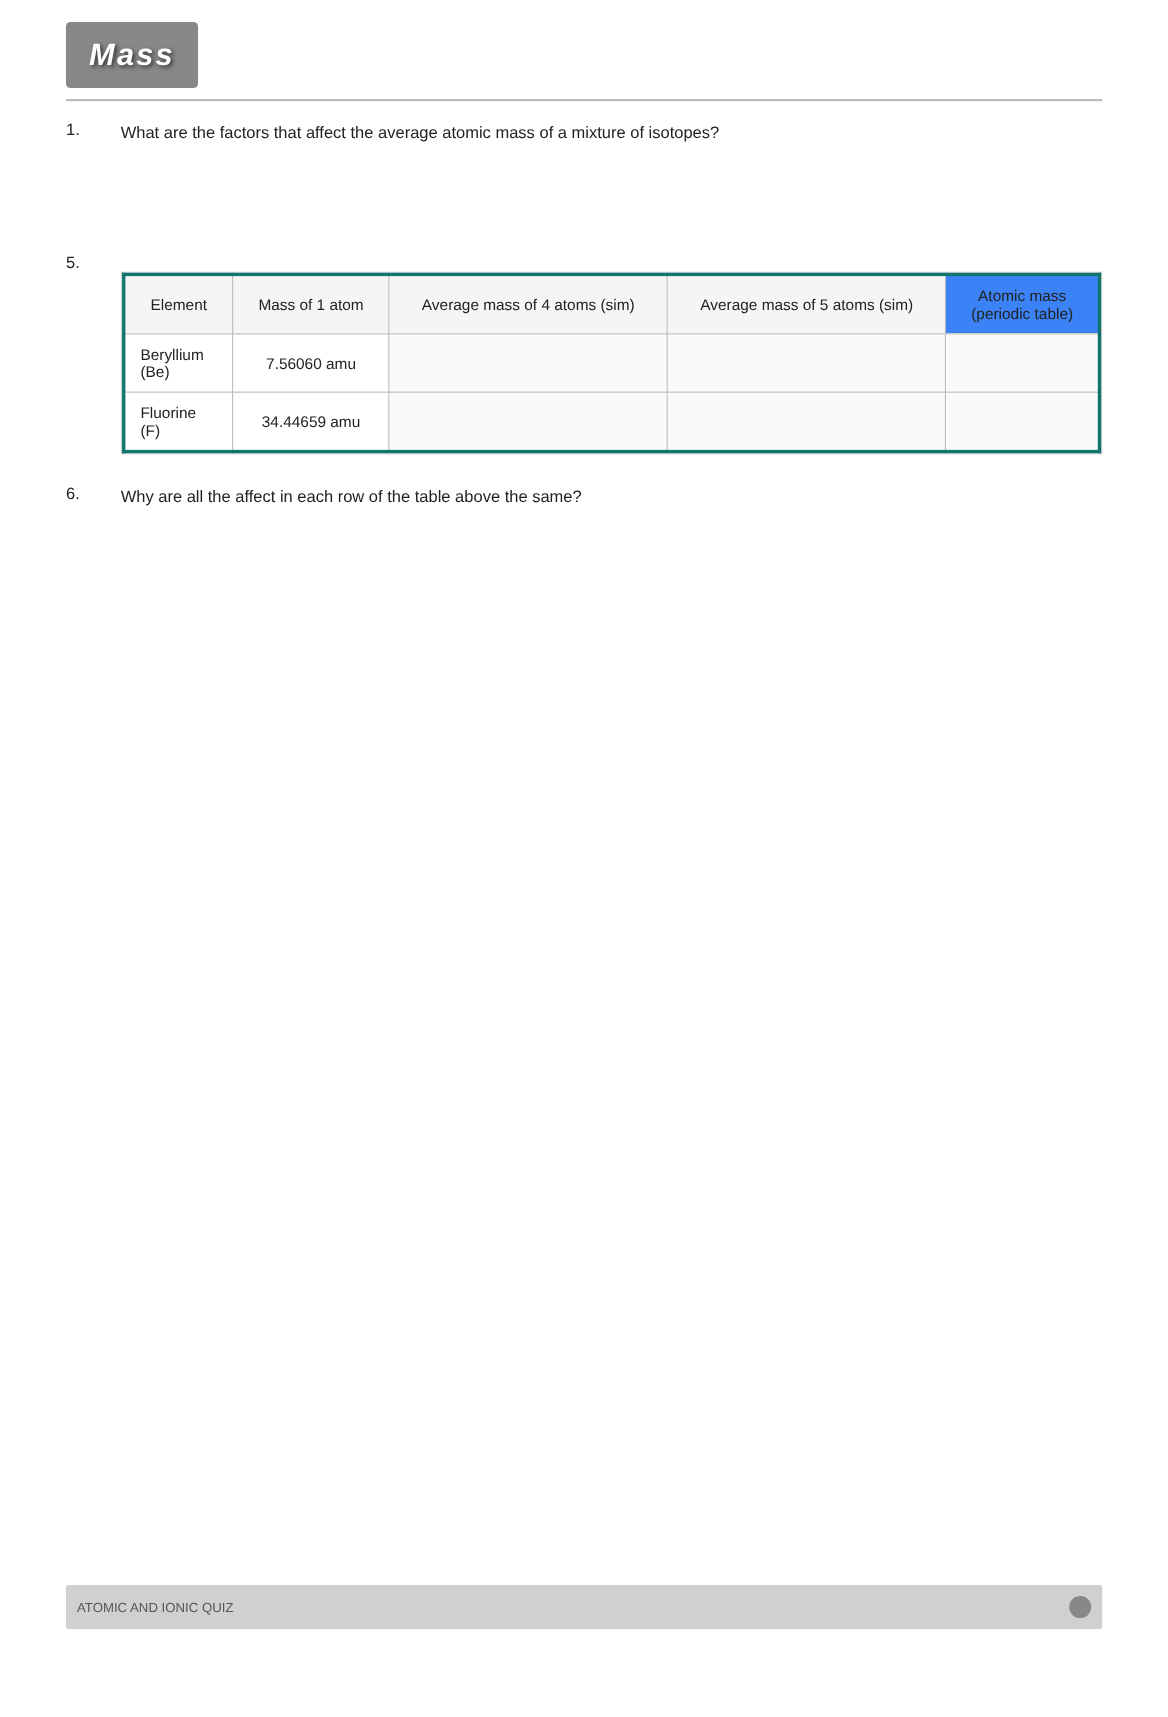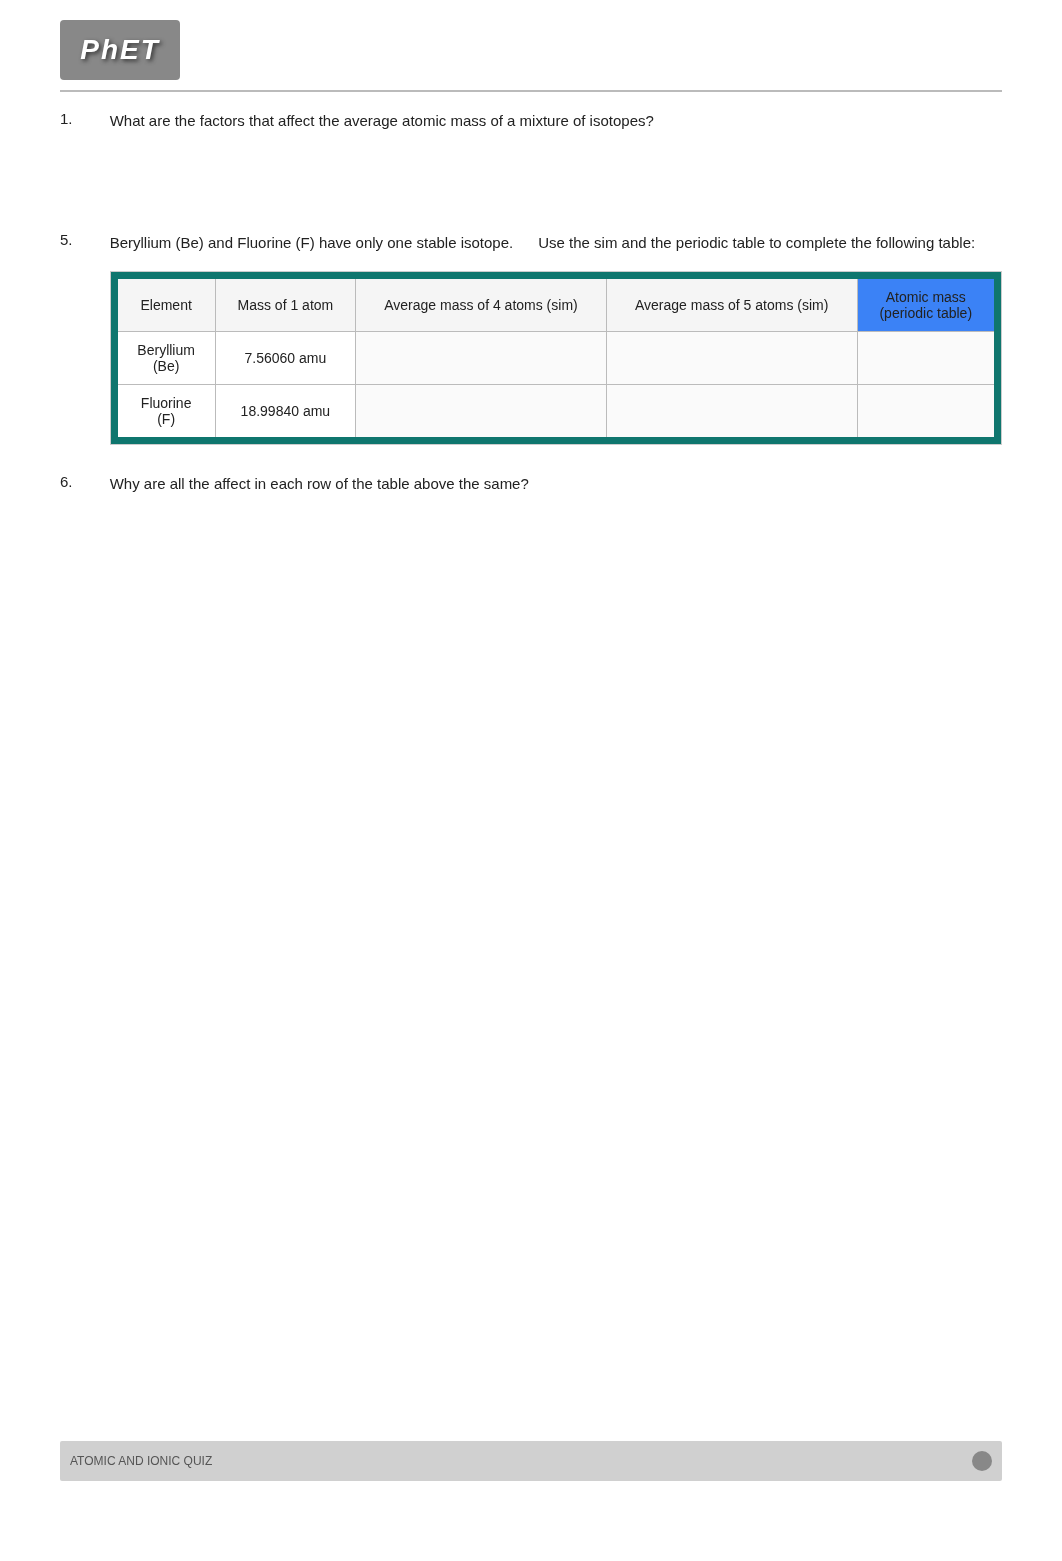--- a/index.html
+++ b/index.html
@@ -78,21 +78,21 @@
     .table-container {
       margin-top: 16px;
       border: 1px solid #ccc;
       border-collapse: collapse;
       width: 100%;
     }
 
     table {
       width: 100%;
       border-collapse: collapse;
-      border: 7px solid #0f766e;
+      border: 3px solid #0f766e;
     }
 
     th, td {
       border: 1px solid #bbb;
       padding: 10px 14px;
       text-align: center;
       vertical-align: middle;
       font-size: 14px;
     }
 
@@ -100,21 +100,21 @@
       background: #f5f5f5;
       font-weight: normal;
     }
 
     .th-atomic-mass {
       background: #3b82f6;
     }
 
     td.element-cell {
       font-size: 14px;
-      text-align: center;
+      text-align: left;
     }
 
     td.mass-cell {
       font-size: 14px;
       text-align: center;
     }
 
     td.empty-cell {
       background: #fafafa;
     }
@@ -151,46 +151,41 @@
 
     .spacer {
       height: 60px;
     }
   </style>
 </head>
 <body>
 
 <div class="header">
   <div class="logo-box">
-    <span class="logo-text">PhET</span>
+    <span class="logo-text">Mass</span>
   </div>
 </div>
 
 <div class="divider-line"></div>
 
 <div class="question-block">
   <div style="display:flex; align-items:flex-start;">
     <span class="q-number">1.</span>
     <div class="q-content">
       <p class="question-text">What are the factors that affect the average atomic mass of a mixture of isotopes?</p>
     </div>
   </div>
 </div>
 
 <div class="spacer"></div>
 
 <div class="question-block">
   <div style="display:flex; align-items:flex-start;">
     <span class="q-number">5.</span>
     <div class="q-content">
-      <p class="question-5-intro">
-        <span>Beryllium (Be) and Fluorine (F) have only one stable isotope.</span>
-        &nbsp;&nbsp;&nbsp;&nbsp;
-        <span>Use the sim and the periodic table to complete the following table:</span>
-      </p>
 
       <div class="table-container">
         <table>
           <thead>
             <tr>
               <th>Element</th>
               <th>Mass of 1 atom</th>
               <th>Average mass of 4 atoms (sim)</th>
               <th>Average mass of 5 atoms (sim)</th>
               <th class="th-atomic-mass">
@@ -202,21 +197,21 @@
           <tbody>
             <tr>
               <td class="element-cell">Beryllium<br>(Be)</td>
               <td class="mass-cell">7.56060 amu</td>
               <td class="empty-cell"></td>
               <td class="empty-cell"></td>
               <td class="empty-cell"></td>
             </tr>
             <tr>
               <td class="element-cell">Fluorine<br>(F)</td>
-              <td class="mass-cell">18.99840 amu</td>
+              <td class="mass-cell">34.44659 amu</td>
               <td class="empty-cell"></td>
               <td class="empty-cell"></td>
               <td class="empty-cell"></td>
             </tr>
           </tbody>
         </table>
       </div>
     </div>
   </div>
 </div>

